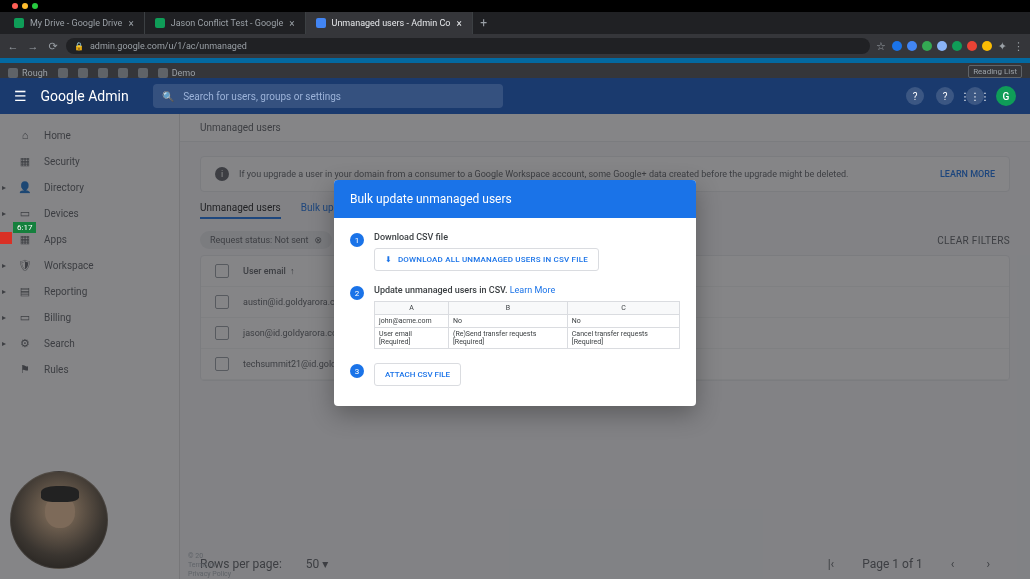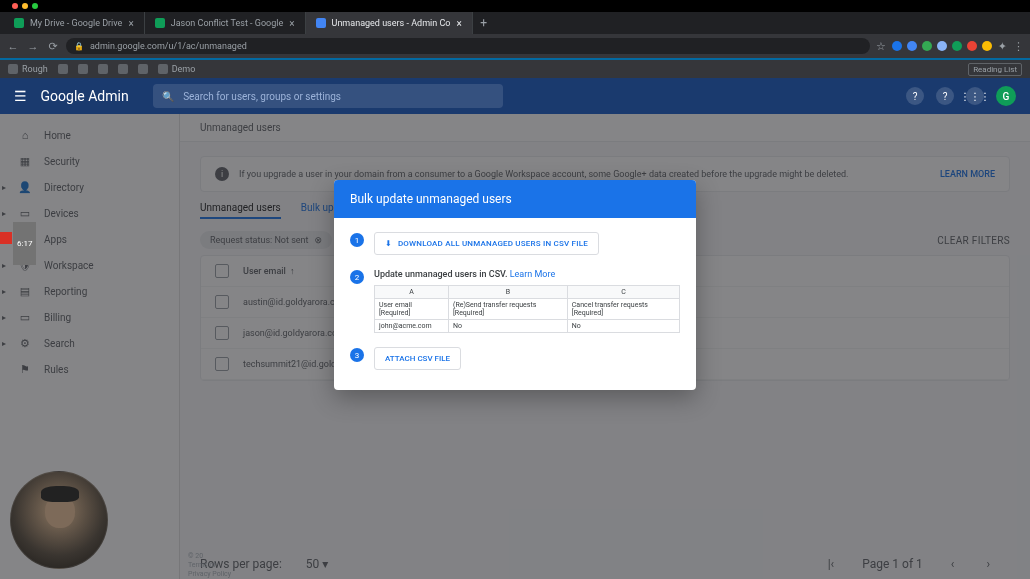--- a/index.html
+++ b/index.html
@@ -25,21 +25,21 @@
 .omnibox { flex:1; background:#202124; height:16px; border-radius:8px; display:flex;align-items:center;padding:0 8px;font-size:9px;color:#9aa0a6;gap:6px;}
 .omnibox .lock{font-size:8px}
 .ext-icons { display:flex; gap:5px;}
 .ext-icons span{width:10px;height:10px;border-radius:50%;}
 .ext-icons .e1{background:#1a73e8}.ext-icons .e2{background:#4285f4}.ext-icons .e3{background:#34a853}
 .ext-icons .e4{background:#8ab4f8}.ext-icons .e5{background:#0f9d58}.ext-icons .e6{background:#ea4335}
 .ext-icons .e7{background:#fbbc04}
 .readinglist{font-size:8px;color:#9aa0a6;border:1px solid #5f6368;padding:1px 4px;border-radius:2px;margin-left:4px}
 
 
-.bookbar { height:20px; background:#35363a; border-top:2px solid #0369a1;display:flex;align-items:center;padding:0 8px;gap:10px;font-size:9px;color:#9aa0a6;}
+.bookbar { height:20px; background:#35363a; border-top:5px solid #0369a1;display:flex;align-items:flex-end;padding:0 8px;gap:10px;font-size:9px;color:#9aa0a6;}
 .bookbar .bmark{display:flex;align-items:center;gap:4px}
 .bookbar .bicon{width:10px;height:10px;background:#5f6368;border-radius:2px}
 
 
 .admin-header { height:36px; background:#1a3a6e; display:flex;align-items:center;padding:0 14px;gap:14px;}
 .hamburger{color:#fff;font-size:14px}
 .logo { color:#fff;font-size:14px;font-weight:400}
 .search-wrap{flex:0 0 350px;height:24px;background:rgba(255,255,255,0.12);border-radius:4px;display:flex;align-items:center;padding:0 10px;gap:8px;color:#9cb3d9;font-size:10px;margin-left:10px}
 .header-right{margin-left:auto;display:flex;align-items:center;gap:12px}
 .hicon{width:18px;height:18px;border-radius:50%;background:rgba(255,255,255,0.15);display:flex;align-items:center;justify-content:center;font-size:10px;color:#fff}
@@ -98,21 +98,21 @@
 .csv-table th{background:#f8f9fa;font-weight:400;text-align:center}
 .attach-btn{display:inline-block;border:1px solid #dadce0;border-radius:3px;padding:6px 10px;font-size:8px;color:#1a73e8;font-weight:500}
 .dlg-footer{display:flex;justify-content:flex-end;gap:16px;padding:10px 16px;font-size:9px}
 .dlg-footer .cancel{color:#5f6368;font-weight:500}
 .dlg-footer .upload{color:#9aa0a6;font-weight:500}
 
 
 .webcam{position:absolute;left:10px;bottom:10px;width:98px;height:98px;border-radius:50%;background:radial-gradient(circle at 50% 40%, #8a7560 0%, #3a3530 60%, #1a1816 100%);z-index:20;overflow:hidden;border:1px solid rgba(255,255,255,0.08)}
 .webcam::before{content:"";position:absolute;left:34px;top:22px;width:30px;height:34px;background:#7d6a59;border-radius:50% 50% 45% 45%}
 .webcam::after{content:"";position:absolute;left:30px;top:14px;width:38px;height:16px;background:#222;border-radius:40% 40% 30% 30%}
-.timestamp{position:absolute;left:13px;top:222px;background:#737373;color:#fff;font-size:8px;padding:17px 4px;z-index:20}
+.timestamp{position:absolute;left:13px;top:222px;background:#15803d;color:#fff;font-size:8px;padding:1px 4px;z-index:20}
 .redrec{position:absolute;left:0;top:232px;width:12px;height:12px;background:#d93025;z-index:20}
 .footer-links{position:absolute;left:8px;bottom:0;font-size:7px;color:#5f6368;z-index:6;line-height:1.3}
 </style>
 </head>
 <body>
 
 <div class="sysbar">
   <div class="traffic">
     <span class="tl-r"></span>
       <span class="tl-y"></span>
@@ -298,47 +298,48 @@
 
   <div class="dim-overlay"></div>
 </div>
 
 <div class="dialog">
   <div class="dlg-header">Bulk update unmanaged users</div>
   <div class="dlg-body">
     <div class="step">
       <div class="step-num">1</div>
       <div class="step-content">
+        <div class="step-title">Download CSV file</div>
         <div class="dl-btn">
           <span>⬇</span>
           <span>DOWNLOAD ALL UNMANAGED USERS IN CSV FILE</span>
         </div>
       </div>
     </div>
     <div class="step">
       <div class="step-num">2</div>
       <div class="step-content">
         <div class="step-title"><span>Update unmanaged users in CSV.</span> <span class="lm" style="color:#1a73e8;font-weight:400">Learn More</span></div>
         <table class="csv-table">
           <tbody>
               <tr>
                 <th>A</th>
                 <th>B</th>
                 <th>C</th>
               </tr>
           <tr>
+                <td>john@acme.com</td>
+                <td>No</td>
+                <td>No</td>
+              </tr>
+          <tr>
                 <td>User email [Required]</td>
                 <td>(Re)Send transfer requests [Required]</td>
                 <td>Cancel transfer requests [Required]</td>
               </tr>
-          <tr>
-                <td>john@acme.com</td>
-                <td>No</td>
-                <td>No</td>
-              </tr>
         </tbody>
           </table>
       </div>
     </div>
     <div class="step">
       <div class="step-num">3</div>
       <div class="step-content">
         <div class="attach-btn">ATTACH CSV FILE</div>
       </div>
     </div>

